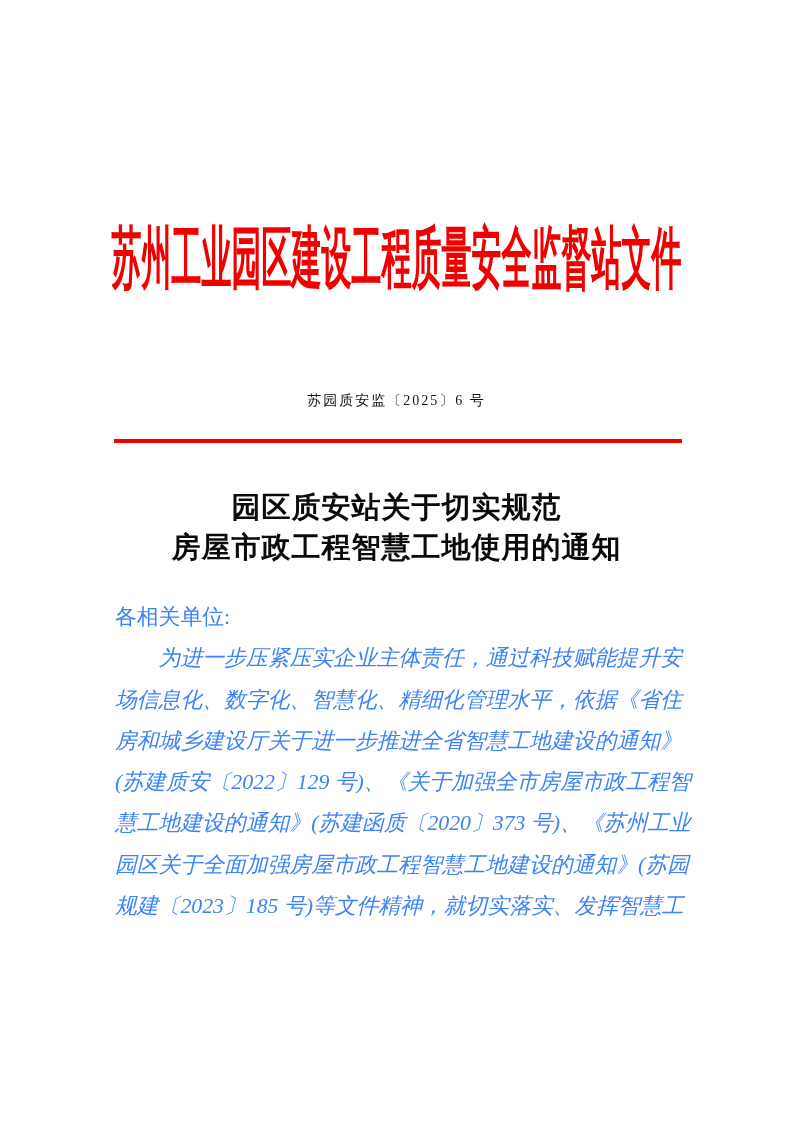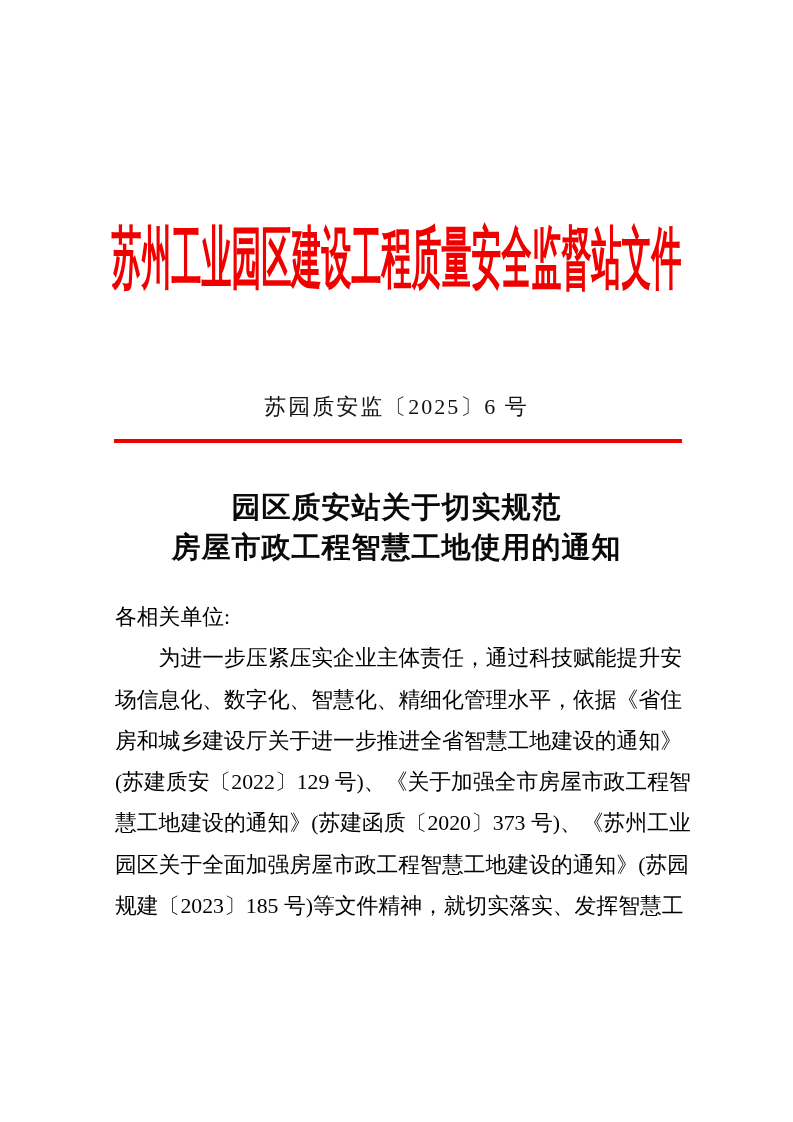--- a/index.html
+++ b/index.html
@@ -41,21 +41,21 @@
     font-family: "Liberation Serif", "DejaVu Serif", serif;
   }
 
   
   .doc-number {
     position: absolute;
     top: 392px;
     left: 0;
     width: 100%;
     text-align: center;
-    font-size: 22px;
+    font-size: 14px;
     letter-spacing: 2px;
     color: #111111;
   }
 
   
   .red-line {
     position: absolute;
     top: 439px;
     left: 114px;
     width: 568px;
@@ -78,29 +78,30 @@
   }
 
   
   .body-block {
     position: absolute;
     top: 597px;
     left: 115px;
     width: 567px;
     font-size: 21.8px;
     line-height: 41.3px;
-    color: #000000;
+    color: #3b82f6;
   }
   .salutation {
     text-align: left;
   }
   .body-line {
     text-align: justify;
     text-align-last: justify;
     white-space: nowrap;
+    font-style: italic;
   }
   .body-line.indent {
     text-indent: 2em;
   }
   .body-line.last {
     text-align-last: left;
   }
 </style>
 </head>
 <body>

